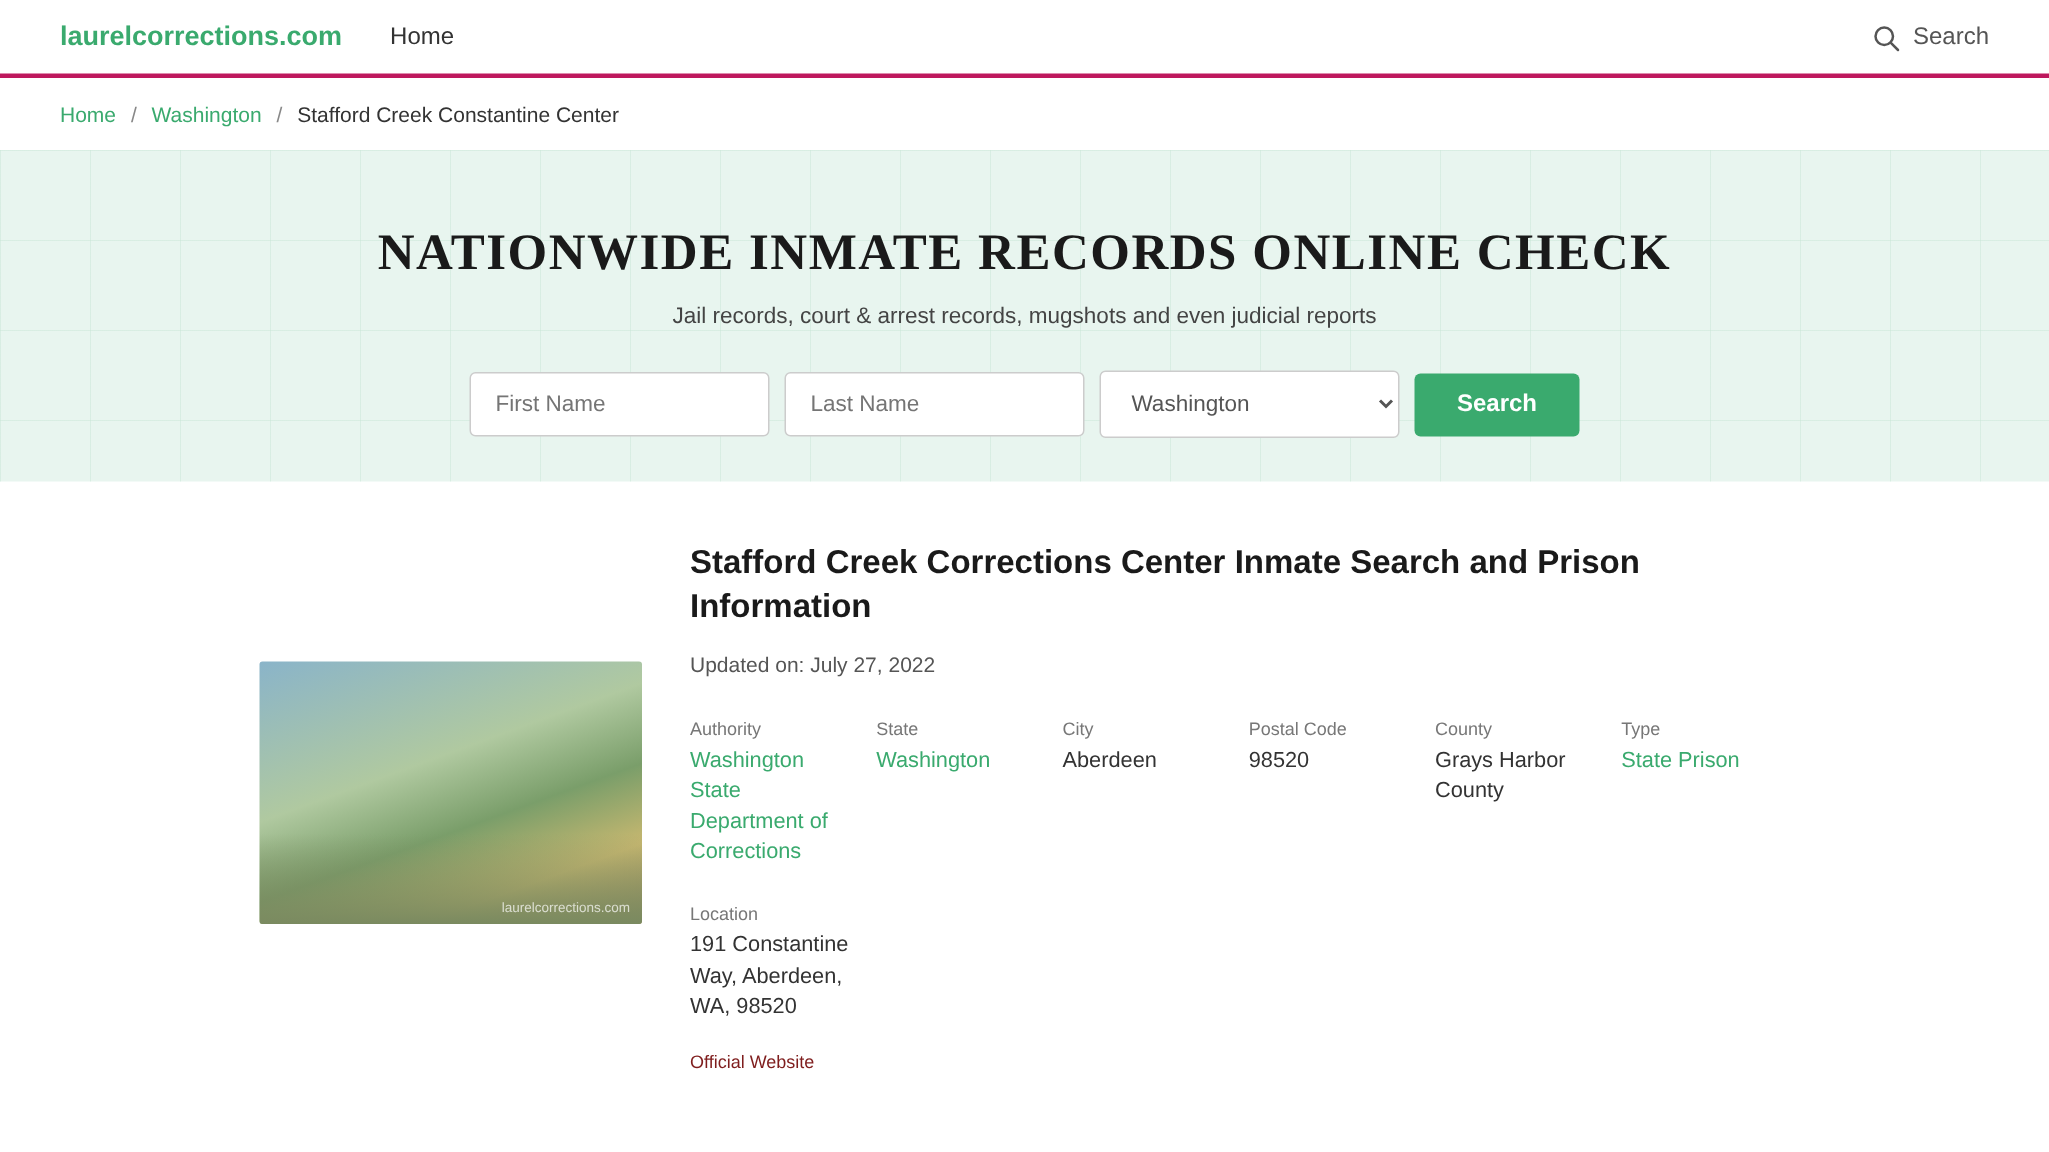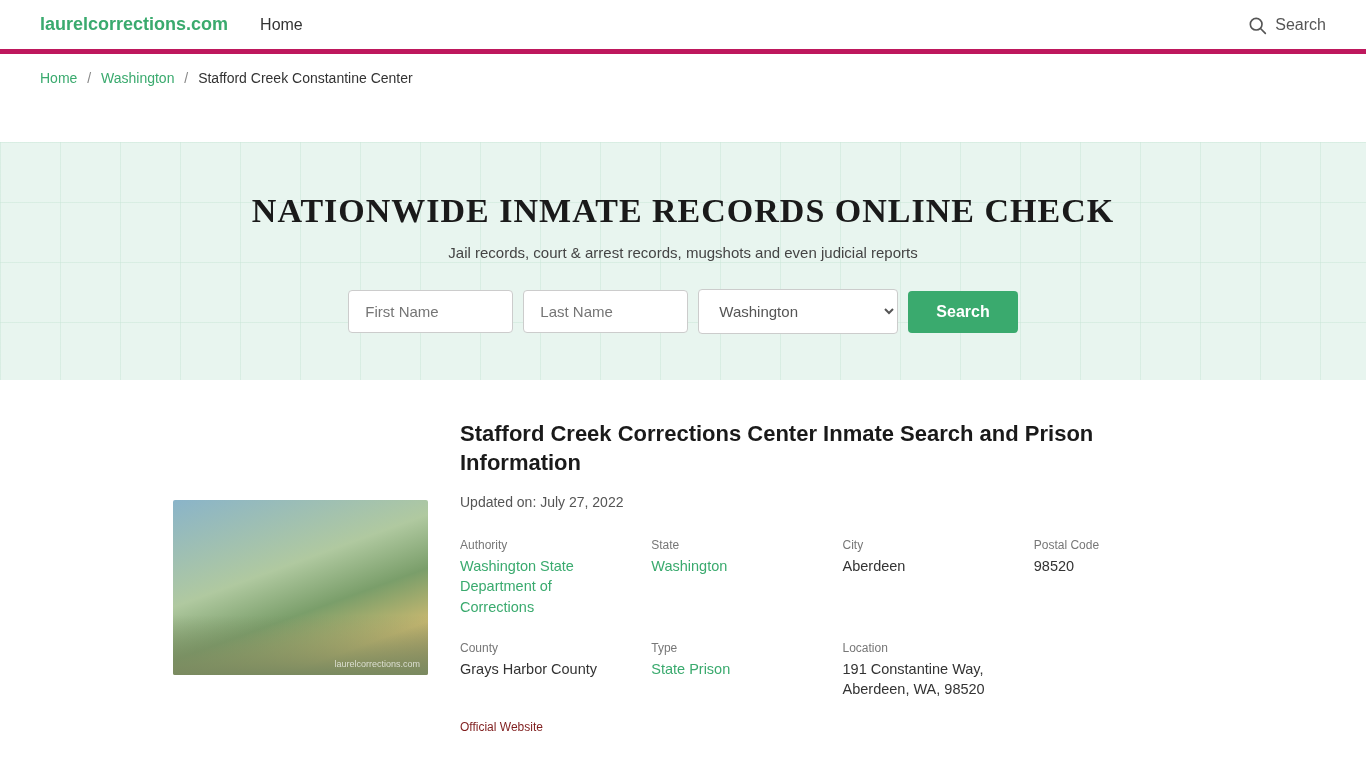--- a/index.html
+++ b/index.html
@@ -4,21 +4,21 @@
   <style>
     * { box-sizing: border-box; margin: 0; padding: 0; }
     body { font-family: Arial, sans-serif; font-size: 15px; color: #333; background: #fff; }
 
     
     .header {
       display: flex;
       align-items: center;
       justify-content: space-between;
       padding: 14px 40px;
-      border-bottom: 5px solid #be185d;
+      border-bottom: 3px solid #be185d;
       background: #fff;
     }
     .header-left { display: flex; align-items: center; gap: 32px; }
     .site-brand { color: #3aaa6e; font-size: 18px; font-weight: 600; text-decoration: none; }
     .nav-home { color: #333; font-size: 16px; text-decoration: none; }
     .header-search { display: flex; align-items: center; gap: 8px; color: #555; font-size: 16px; cursor: pointer; }
     .search-icon-svg { width: 20px; height: 20px; }
 
     
     .breadcrumb {
@@ -30,23 +30,22 @@
     .breadcrumb span { color: #333; }
     .breadcrumb .sep { margin: 0 6px; color: #888; }
 
     
     .hero {
       background-color: #e8f5ef;
       background-image:
         linear-gradient(rgba(200,230,215,0.5) 1px, transparent 1px),
         linear-gradient(90deg, rgba(200,230,215,0.5) 1px, transparent 1px);
       background-size: 60px 60px;
-      padding: 50px 40px 46px;
+      padding: 50px 40px 29px;
       text-align: center;
-      margin-top: 40px;
     }
     .hero-title {
       font-size: 34px;
       font-weight: 900;
       letter-spacing: 1px;
       color: #1a1a1a;
       margin-bottom: 14px;
       font-family: Georgia, serif;
     }
     .hero-subtitle {
@@ -59,21 +58,21 @@
       justify-content: center;
       align-items: center;
       gap: 10px;
       flex-wrap: wrap;
     }
     .hero-form input {
       padding: 12px 16px;
       border: 1px solid #ccc;
       border-radius: 4px;
       font-size: 15px;
-      width: 165px;
+      width: 200px;
       color: #999;
       background: #fff;
     }
     .hero-form select {
       padding: 12px 16px;
       border: 1px solid #ccc;
       border-radius: 4px;
       font-size: 15px;
       width: 200px;
       color: #555;
@@ -138,22 +137,22 @@
     .updated-date {
       font-size: 14px;
       color: #555;
       margin-bottom: 28px;
       margin-top: 17px;
     }
 
     
     .info-grid {
       display: grid;
-      grid-template-columns: repeat(4, 1fr);
-      gap: 24px 32px;
+      grid-template-columns: repeat(6, 1fr);
+      gap: 24px 12px;
       margin-bottom: 16px;
     }
     .info-cell {}
     .info-label {
       font-size: 12px;
       color: #777;
       margin-bottom: 4px;
       font-weight: 400;
     }
     .info-value {

